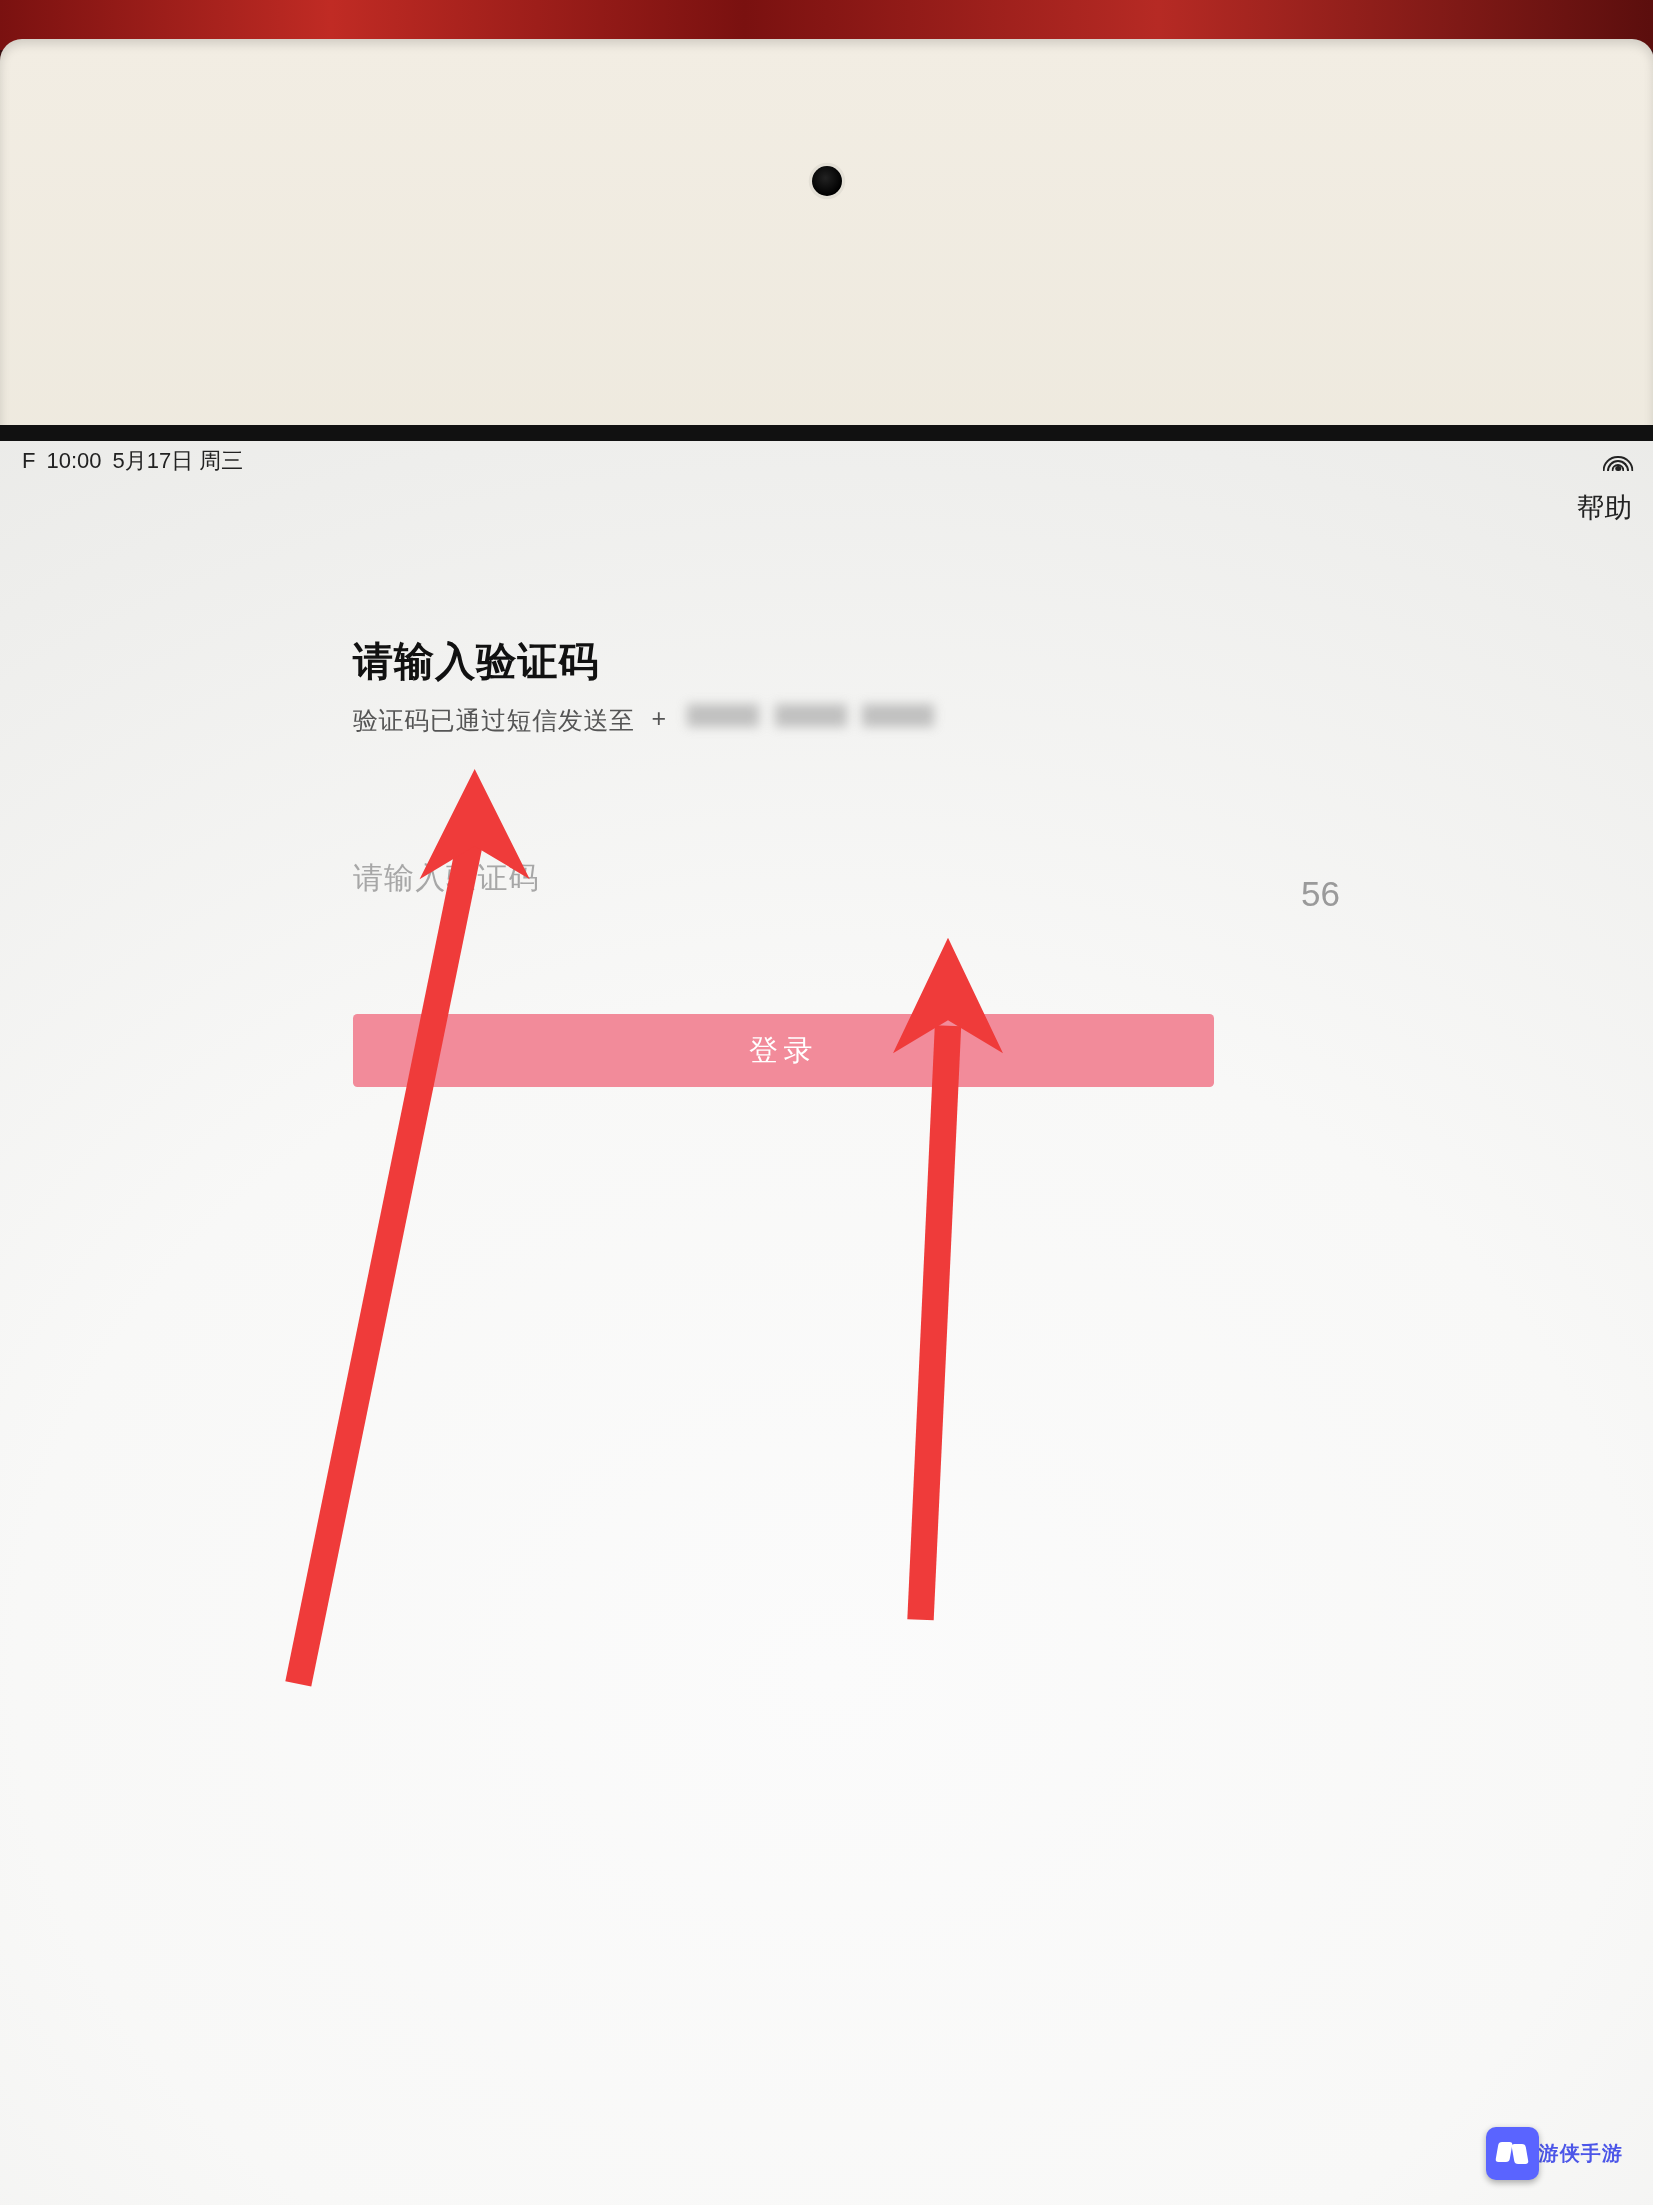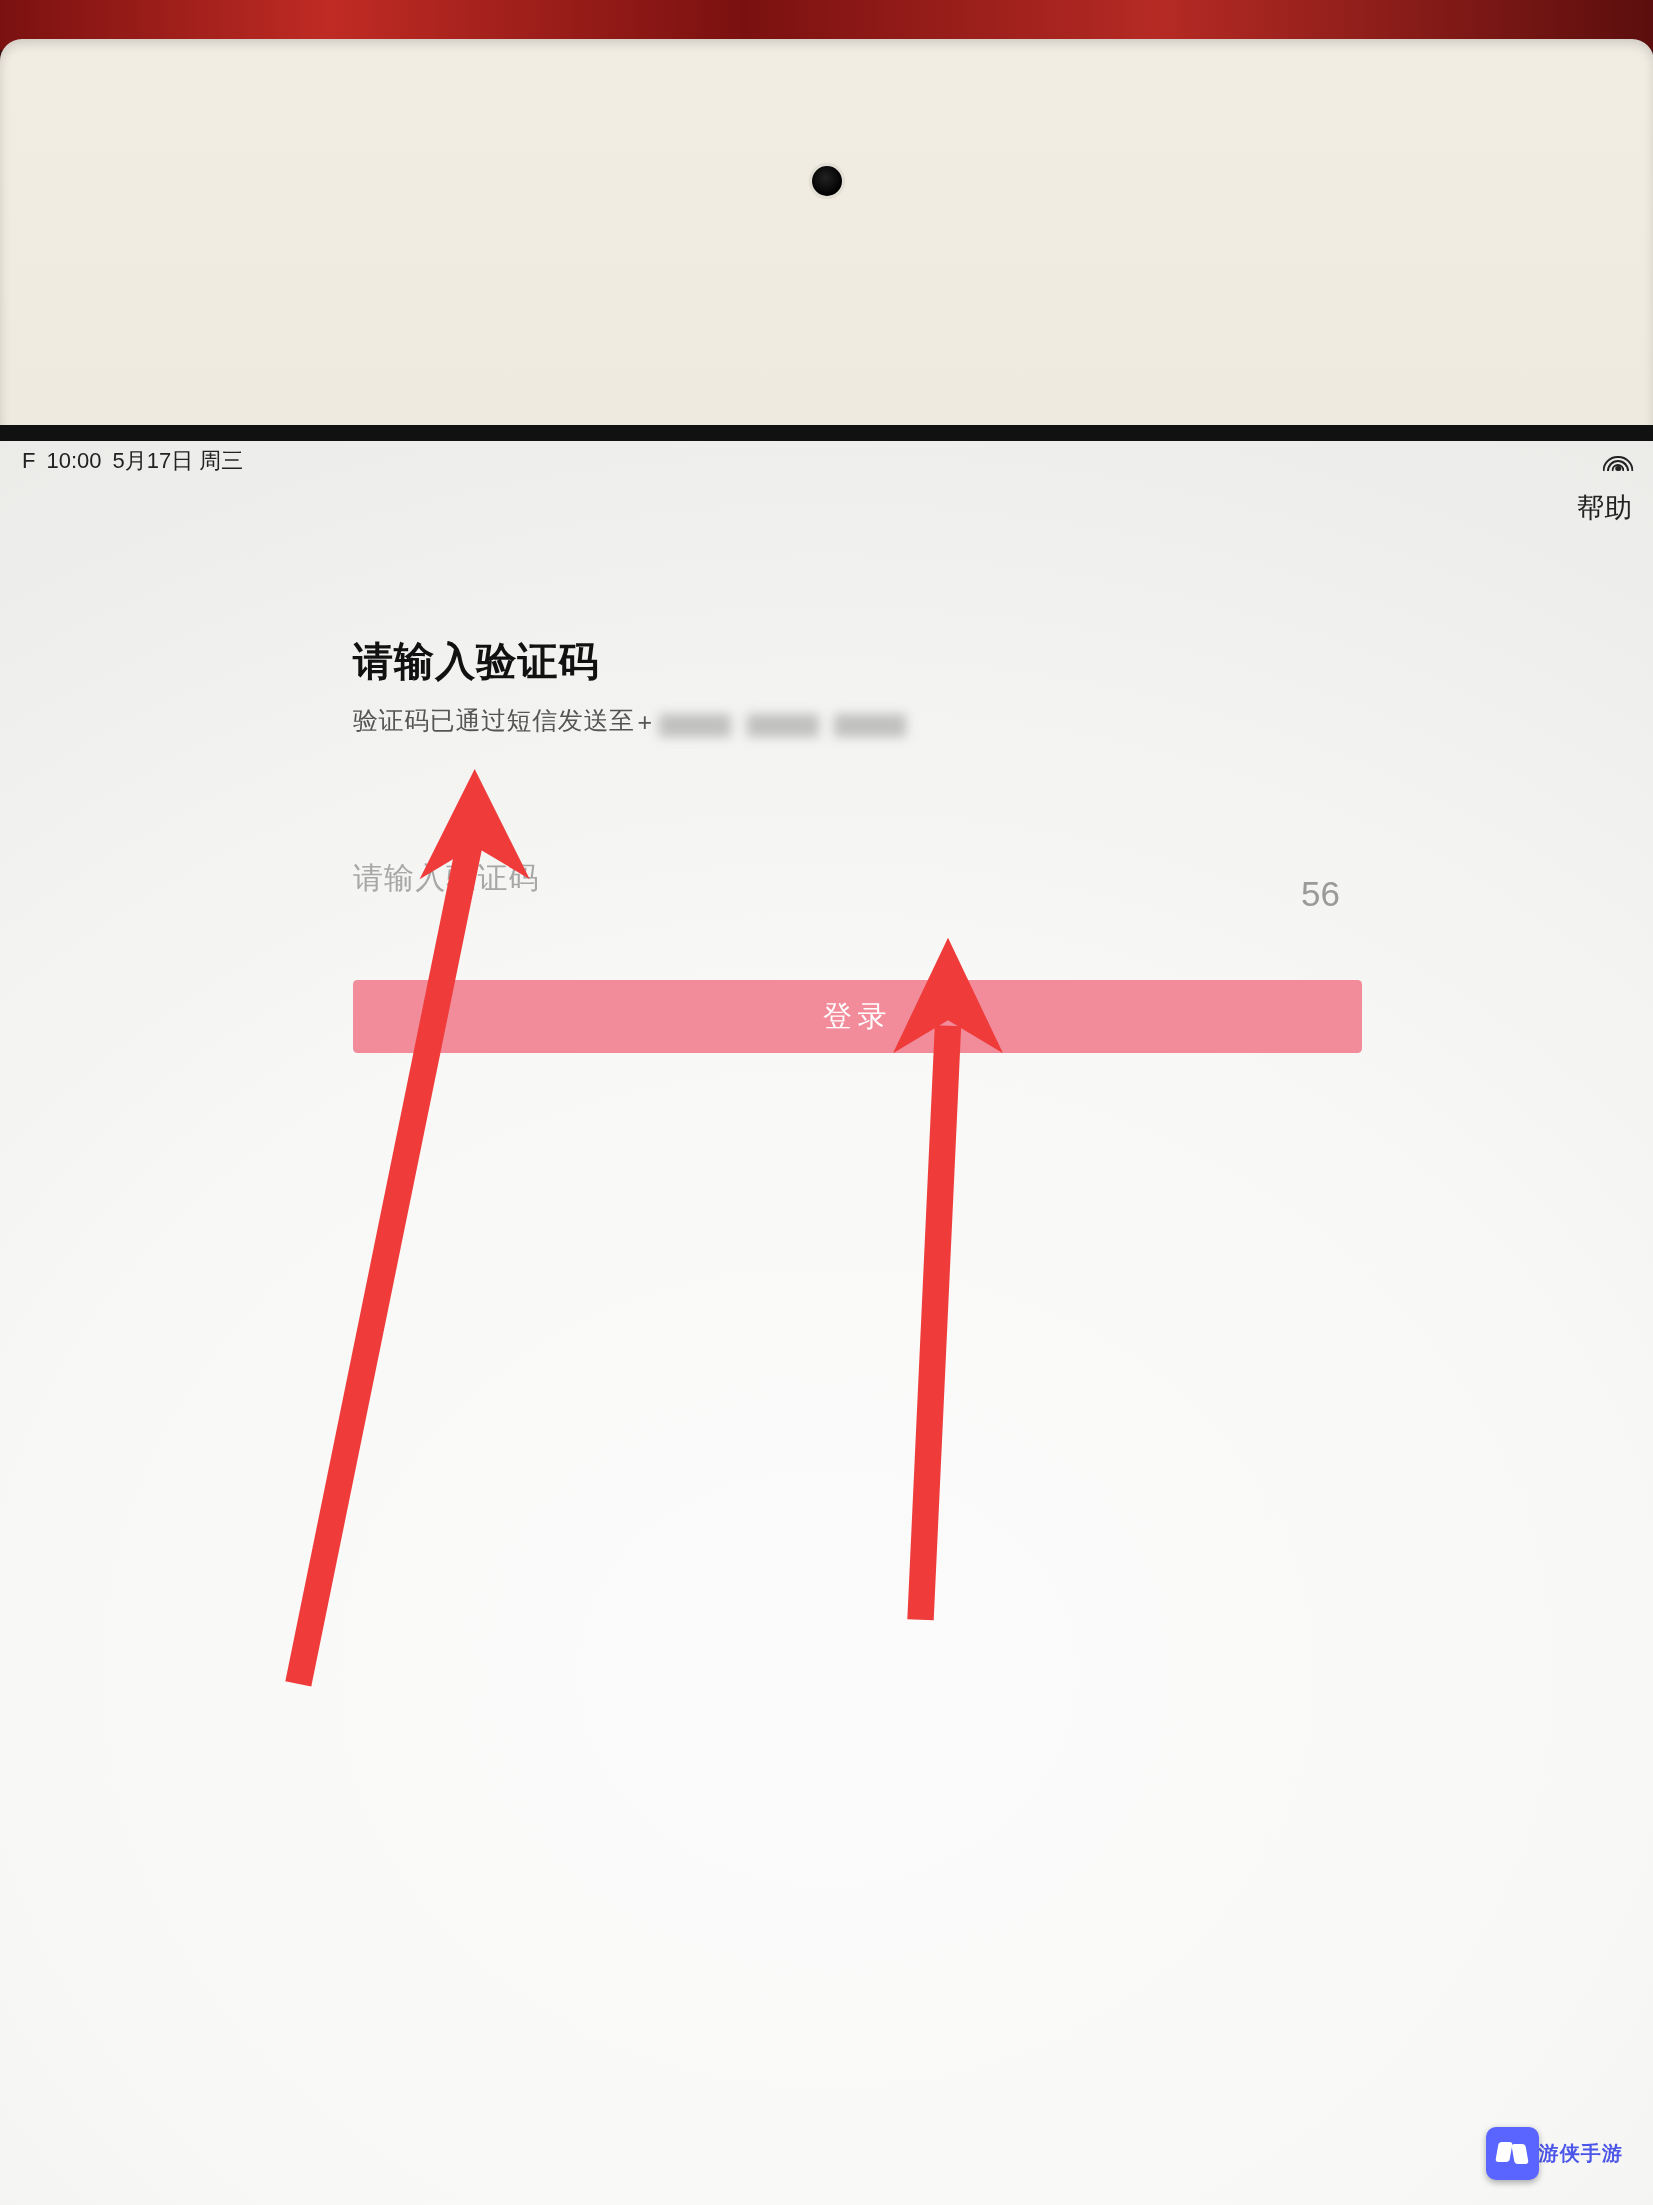--- a/index.html
+++ b/index.html
@@ -113,22 +113,22 @@
       font-weight: 700;
       color: #111;
       letter-spacing: 1.1px;
     }
     .subtitle {
       margin-top: 15.4px;
       font-size: 25px;
       color: #555;
       letter-spacing: 0.6px;
       display: flex;
-      align-items: flex-end;
-      gap: 3px;
+      align-items: flex-start;
+      gap: 17px;
     }
     .masked-phone {
       display: inline-flex;
       gap: 15.4px;
       margin-left: 3.3px;
       filter: blur(5.5px);
       opacity: .6;
     }
     .masked-phone .chunk {
       width: 72px;
@@ -155,22 +155,22 @@
     }
     .code-input::placeholder { color: #a7a7a7; }
     .countdown {
       font-size: 35px;
       color: #9a9a9a;
       padding-right: 22px;
       margin-top: 32px;
     }
 
     .login-button {
-      margin-top: 66px;
-      width: 1009px;
+      margin-top: 100px;
+      width: 861px;
       height: 73px;
       background: #f28b9a;
       color: #fff;
       border: none;
       border-radius: 4.4px;
       font-size: 29px;
       letter-spacing: 5.5px;
       cursor: pointer;
       font-weight: 400;
     }

